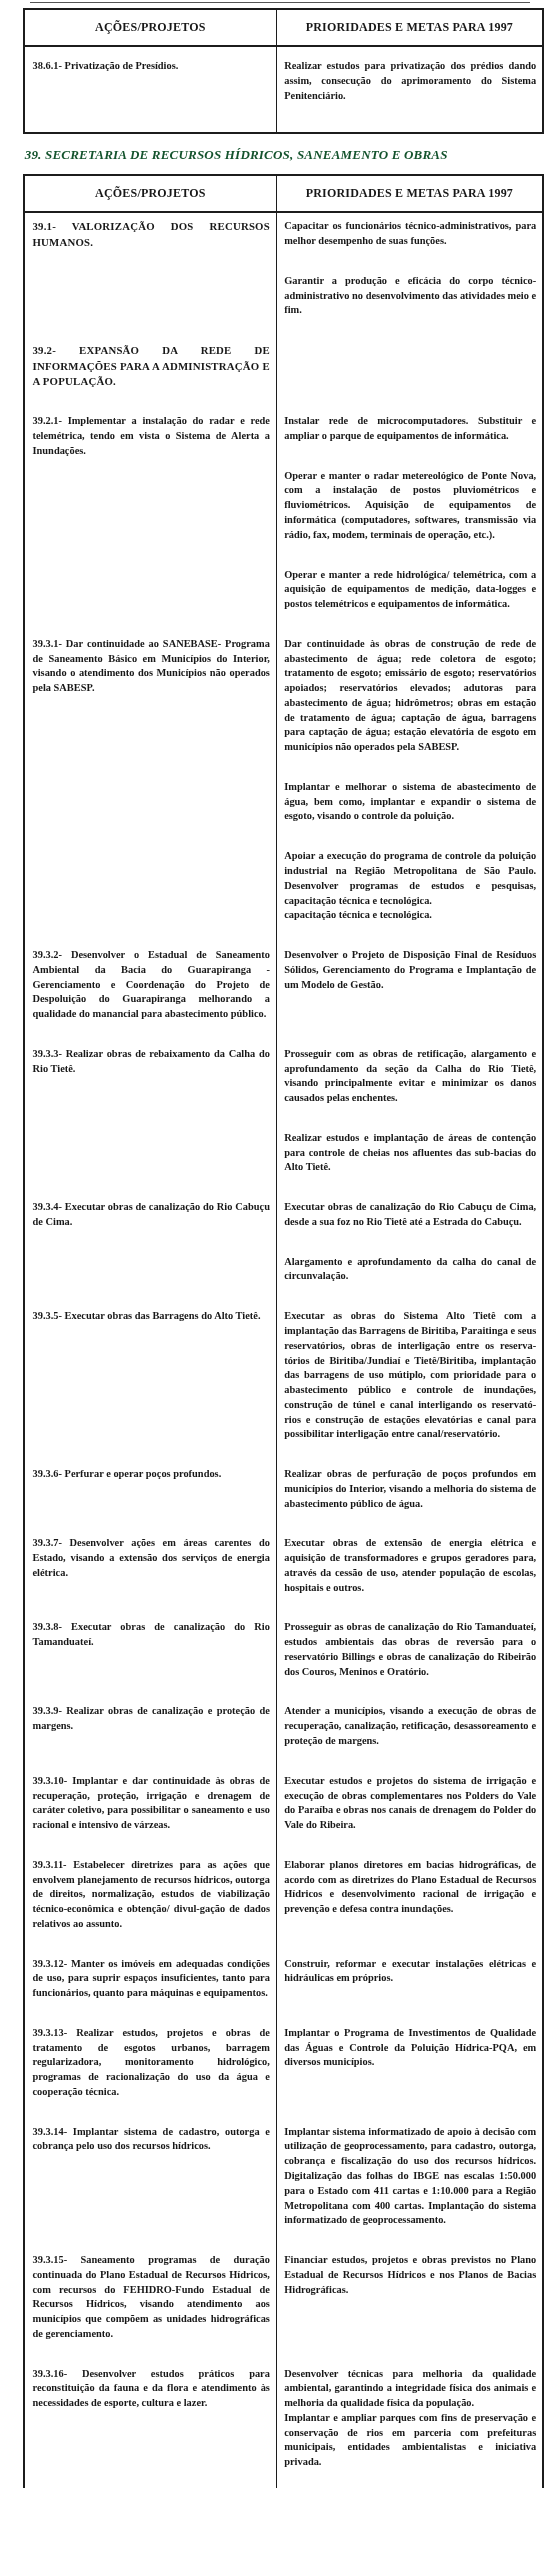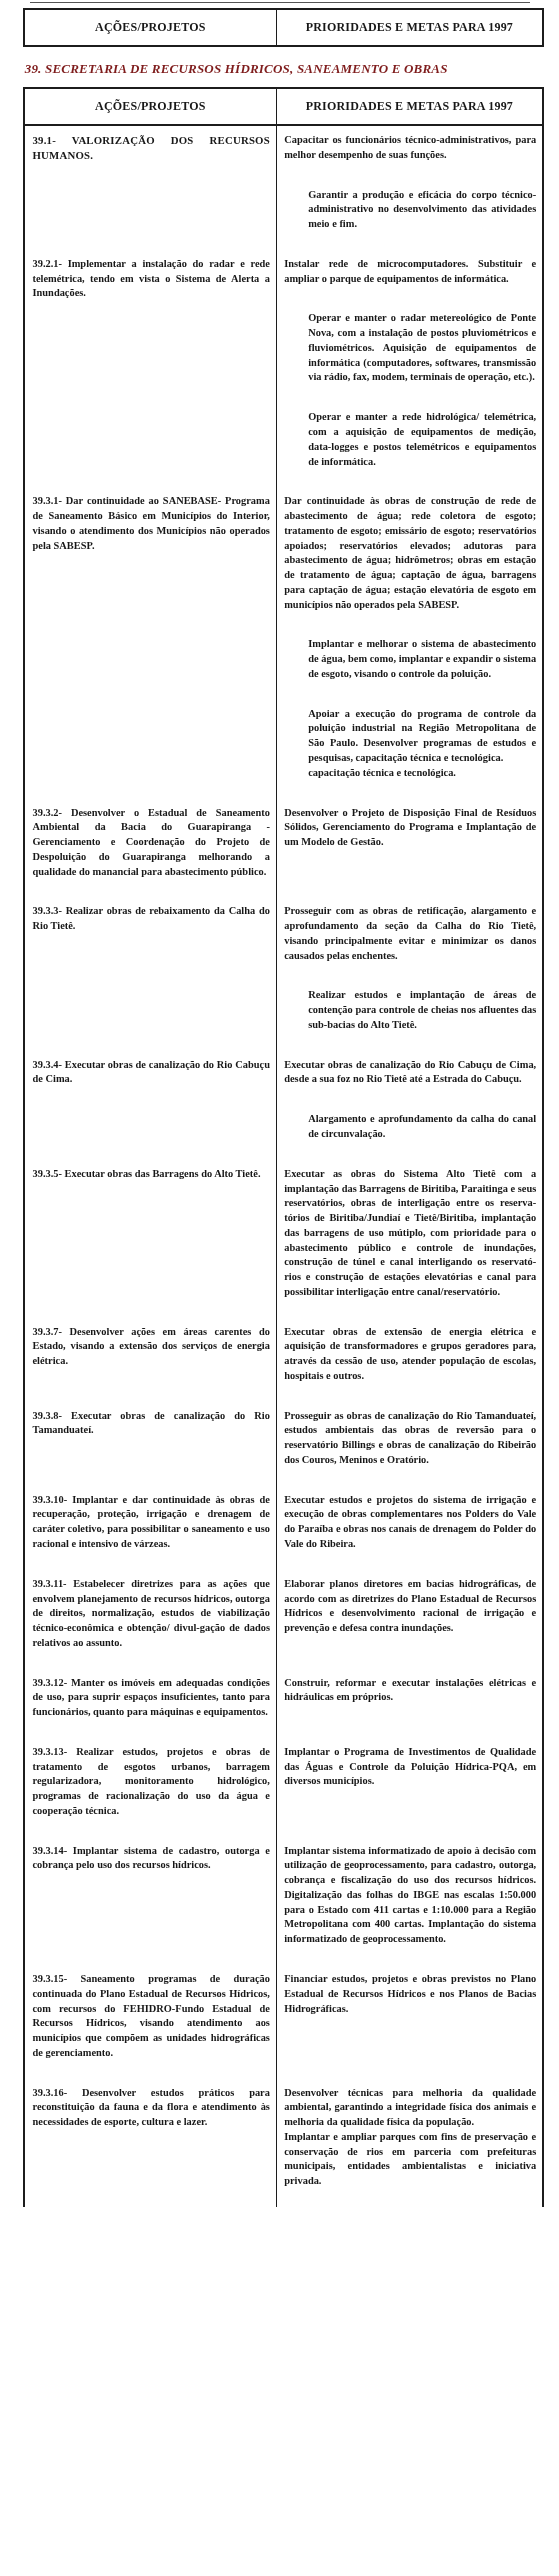--- a/index.html
+++ b/index.html
@@ -26,45 +26,53 @@
   .tbl col.c-right{width:51.4%;}
   .tbl td{vertical-align:top;padding:6.7px 5.8px 15px 7.5px;}
   .para{
     margin:0 0 11.7px 0;
     font-size:10.4px;line-height:1.42;font-weight:700;
     text-align:justify;white-space:pre-line;
     overflow-wrap:break-word;
   }
   .para:last-child{margin-bottom:3.3px;}
   .para.caps{font-size:10.8px;letter-spacing:0.2px;}
-  .para.gap{margin-top:25px;margin-left:24px;}
+  .para.gap{margin-top:25px;}
   .tbl.first td{padding-bottom:25px;padding-top:11.7px;}
   .section-title{
     font-size:13px;font-weight:700;font-style:italic;
-    margin:13.3px 0 10.8px 1.7px;letter-spacing:0.2px;color:#7f1d1d;
+    margin:13.3px 0 10.8px 1.7px;letter-spacing:0.2px;color:#14532d;
   }
 </style>
 </head>
 <body>
 
 <div class="page">
   <div class="scan-edge"></div>
 
   <table class="tbl first">
     <colgroup>
         <col class="c-left">
         <col class="c-right">
       </colgroup>
     <thead>
         <tr>
           <th class="col-left">AÇÕES/PROJETOS</th>
           <th class="col-right">PRIORIDADES E METAS PARA 1997</th>
         </tr>
       </thead>
     <tbody>
+        <tr>
+          <td class="acoes-cell">
+            <p class="para">38.6.1- Privatização de Presídios.</p>
+          </td>
+          <td class="metas-cell">
+            <p class="para">Realizar estudos para privatização dos prédios dando assim, consecução do aprimoramento do Sistema Penitenciário.</p>
+          </td>
+        </tr>
       </tbody>
   </table>
 
   <div class="section-title">39. SECRETARIA DE RECURSOS HÍDRICOS, SANEAMENTO E OBRAS</div>
 
   <table class="tbl cut-bottom">
     <colgroup>
         <col class="c-left">
         <col class="c-right">
       </colgroup>
@@ -79,20 +87,26 @@
           <td class="acoes-cell">
             <p class="para caps">39.1- VALORIZAÇÃO DOS RECURSOS HUMANOS.</p>
           </td>
           <td class="metas-cell">
             <p class="para">Capacitar os funcionários técnico-administrativos, para melhor desempenho de suas funções.</p>
             <p class="para gap">Garantir a produção e eficácia do corpo técnico-administrativo no desenvolvimento das atividades meio e fim.</p>
           </td>
         </tr>
         <tr>
           <td class="acoes-cell">
+            <p class="para caps">39.2- EXPANSÃO DA REDE DE INFORMAÇÕES PARA A ADMINISTRAÇÃO E A POPULAÇÃO.</p>
+          </td>
+          <td class="metas-cell"></td>
+        </tr>
+        <tr>
+          <td class="acoes-cell">
             <p class="para">39.2.1- Implementar a instalação do radar e rede telemétrica, tendo em vista o Sistema de Alerta a Inundações.</p>
           </td>
           <td class="metas-cell">
             <p class="para">Instalar rede de microcomputadores. Substituir e ampliar o parque de equipamentos de informática.</p>
             <p class="para gap">Operar e manter o radar metereológico de Ponte Nova, com a instalação de postos pluviométricos e fluviométricos. Aquisição de equipamentos de informática (computadores, softwares, transmissão via rádio, fax, modem, terminais de operação, etc.).</p>
             <p class="para gap">Operar e manter a rede hidrológica/ telemétrica, com a aquisição de equipamentos de medição, data-logges e postos telemétricos e equipamentos de informática.</p>
           </td>
         </tr>
         <tr>
           <td class="acoes-cell">
@@ -134,32 +148,48 @@
         <tr>
           <td class="acoes-cell">
             <p class="para">39.3.5- Executar obras das Barragens do Alto Tietê.</p>
           </td>
           <td class="metas-cell">
             <p class="para">Executar as obras do Sistema Alto Tietê com a implantação das Barragens de Biritiba, Paraitinga e seus reservatórios, obras de interligação entre os reserva-tórios de Biritiba/Jundiaí e Tietê/Biritiba, implantação das barragens de uso mútiplo, com prioridade para o abastecimento público e controle de inundações, construção de túnel e canal interligando os reservató-rios e construção de estações elevatórias e canal para possibilitar interligação entre canal/reservatório.</p>
           </td>
         </tr>
         <tr>
           <td class="acoes-cell">
+            <p class="para">39.3.6- Perfurar e operar poços profundos.</p>
+          </td>
+          <td class="metas-cell">
+            <p class="para">Realizar obras de perfuração de poços profundos em municípios do Interior, visando a melhoria do sistema de abastecimento público de água.</p>
+          </td>
+        </tr>
+        <tr>
+          <td class="acoes-cell">
             <p class="para">39.3.7- Desenvolver ações em áreas carentes do Estado, visando a extensão dos serviços de energia elétrica.</p>
           </td>
           <td class="metas-cell">
             <p class="para">Executar obras de extensão de energia elétrica e aquisição de transformadores e grupos geradores para, através da cessão de uso, atender população de escolas, hospitais e outros.</p>
           </td>
         </tr>
         <tr>
           <td class="acoes-cell">
             <p class="para">39.3.8- Executar obras de canalização do Rio Tamanduateí.</p>
           </td>
           <td class="metas-cell">
             <p class="para">Prosseguir as obras de canalização do Rio Tamanduateí, estudos ambientais das obras de reversão para o reservatório Billings e obras de canalização do Ribeirão dos Couros, Meninos e Oratório.</p>
+          </td>
+        </tr>
+        <tr>
+          <td class="acoes-cell">
+            <p class="para">39.3.9- Realizar obras de canalização e proteção de margens.</p>
+          </td>
+          <td class="metas-cell">
+            <p class="para">Atender a municípios, visando a execução de obras de recuperação, canalização, retificação, desassoreamento e proteção de margens.</p>
           </td>
         </tr>
         <tr>
           <td class="acoes-cell">
             <p class="para">39.3.10- Implantar e dar continuidade às obras de recuperação, proteção, irrigação e drenagem de caráter coletivo, para possibilitar o saneamento e uso racional e intensivo de várzeas.</p>
           </td>
           <td class="metas-cell">
             <p class="para">Executar estudos e projetos do sistema de irrigação e execução de obras complementares nos Polders do Vale do Paraíba e obras nos canais de drenagem do Polder do Vale do Ribeira.</p>
           </td>
         </tr>

